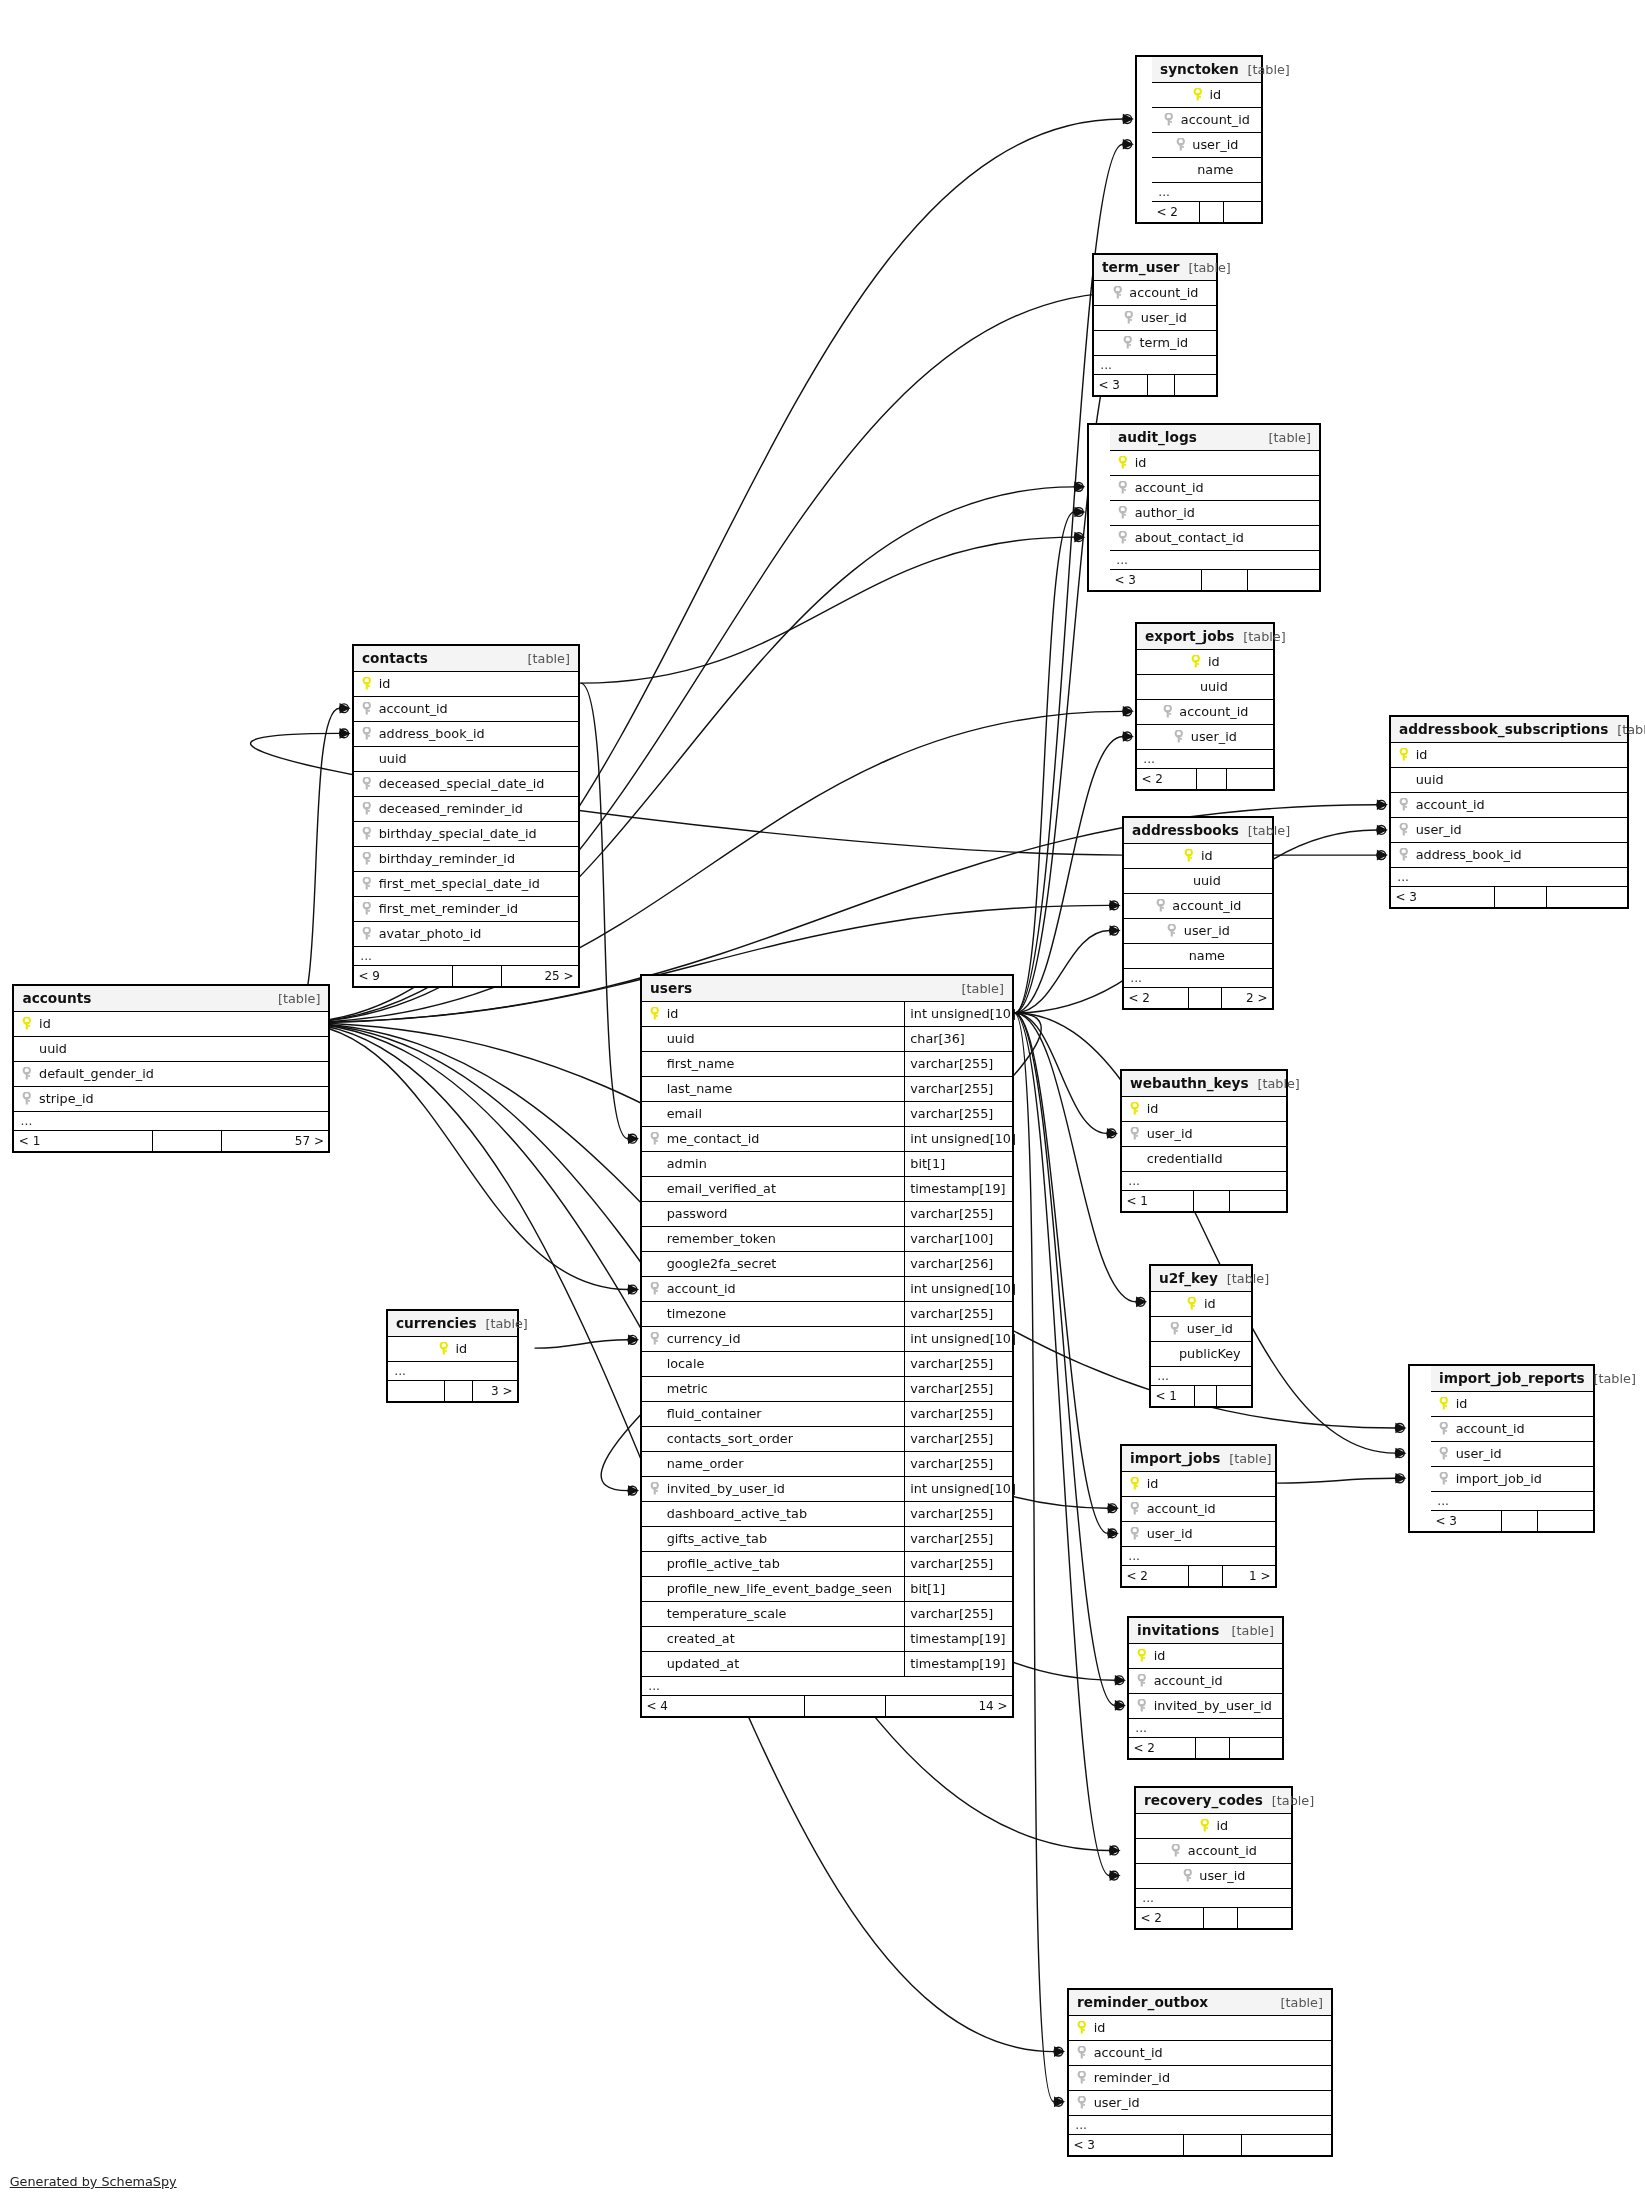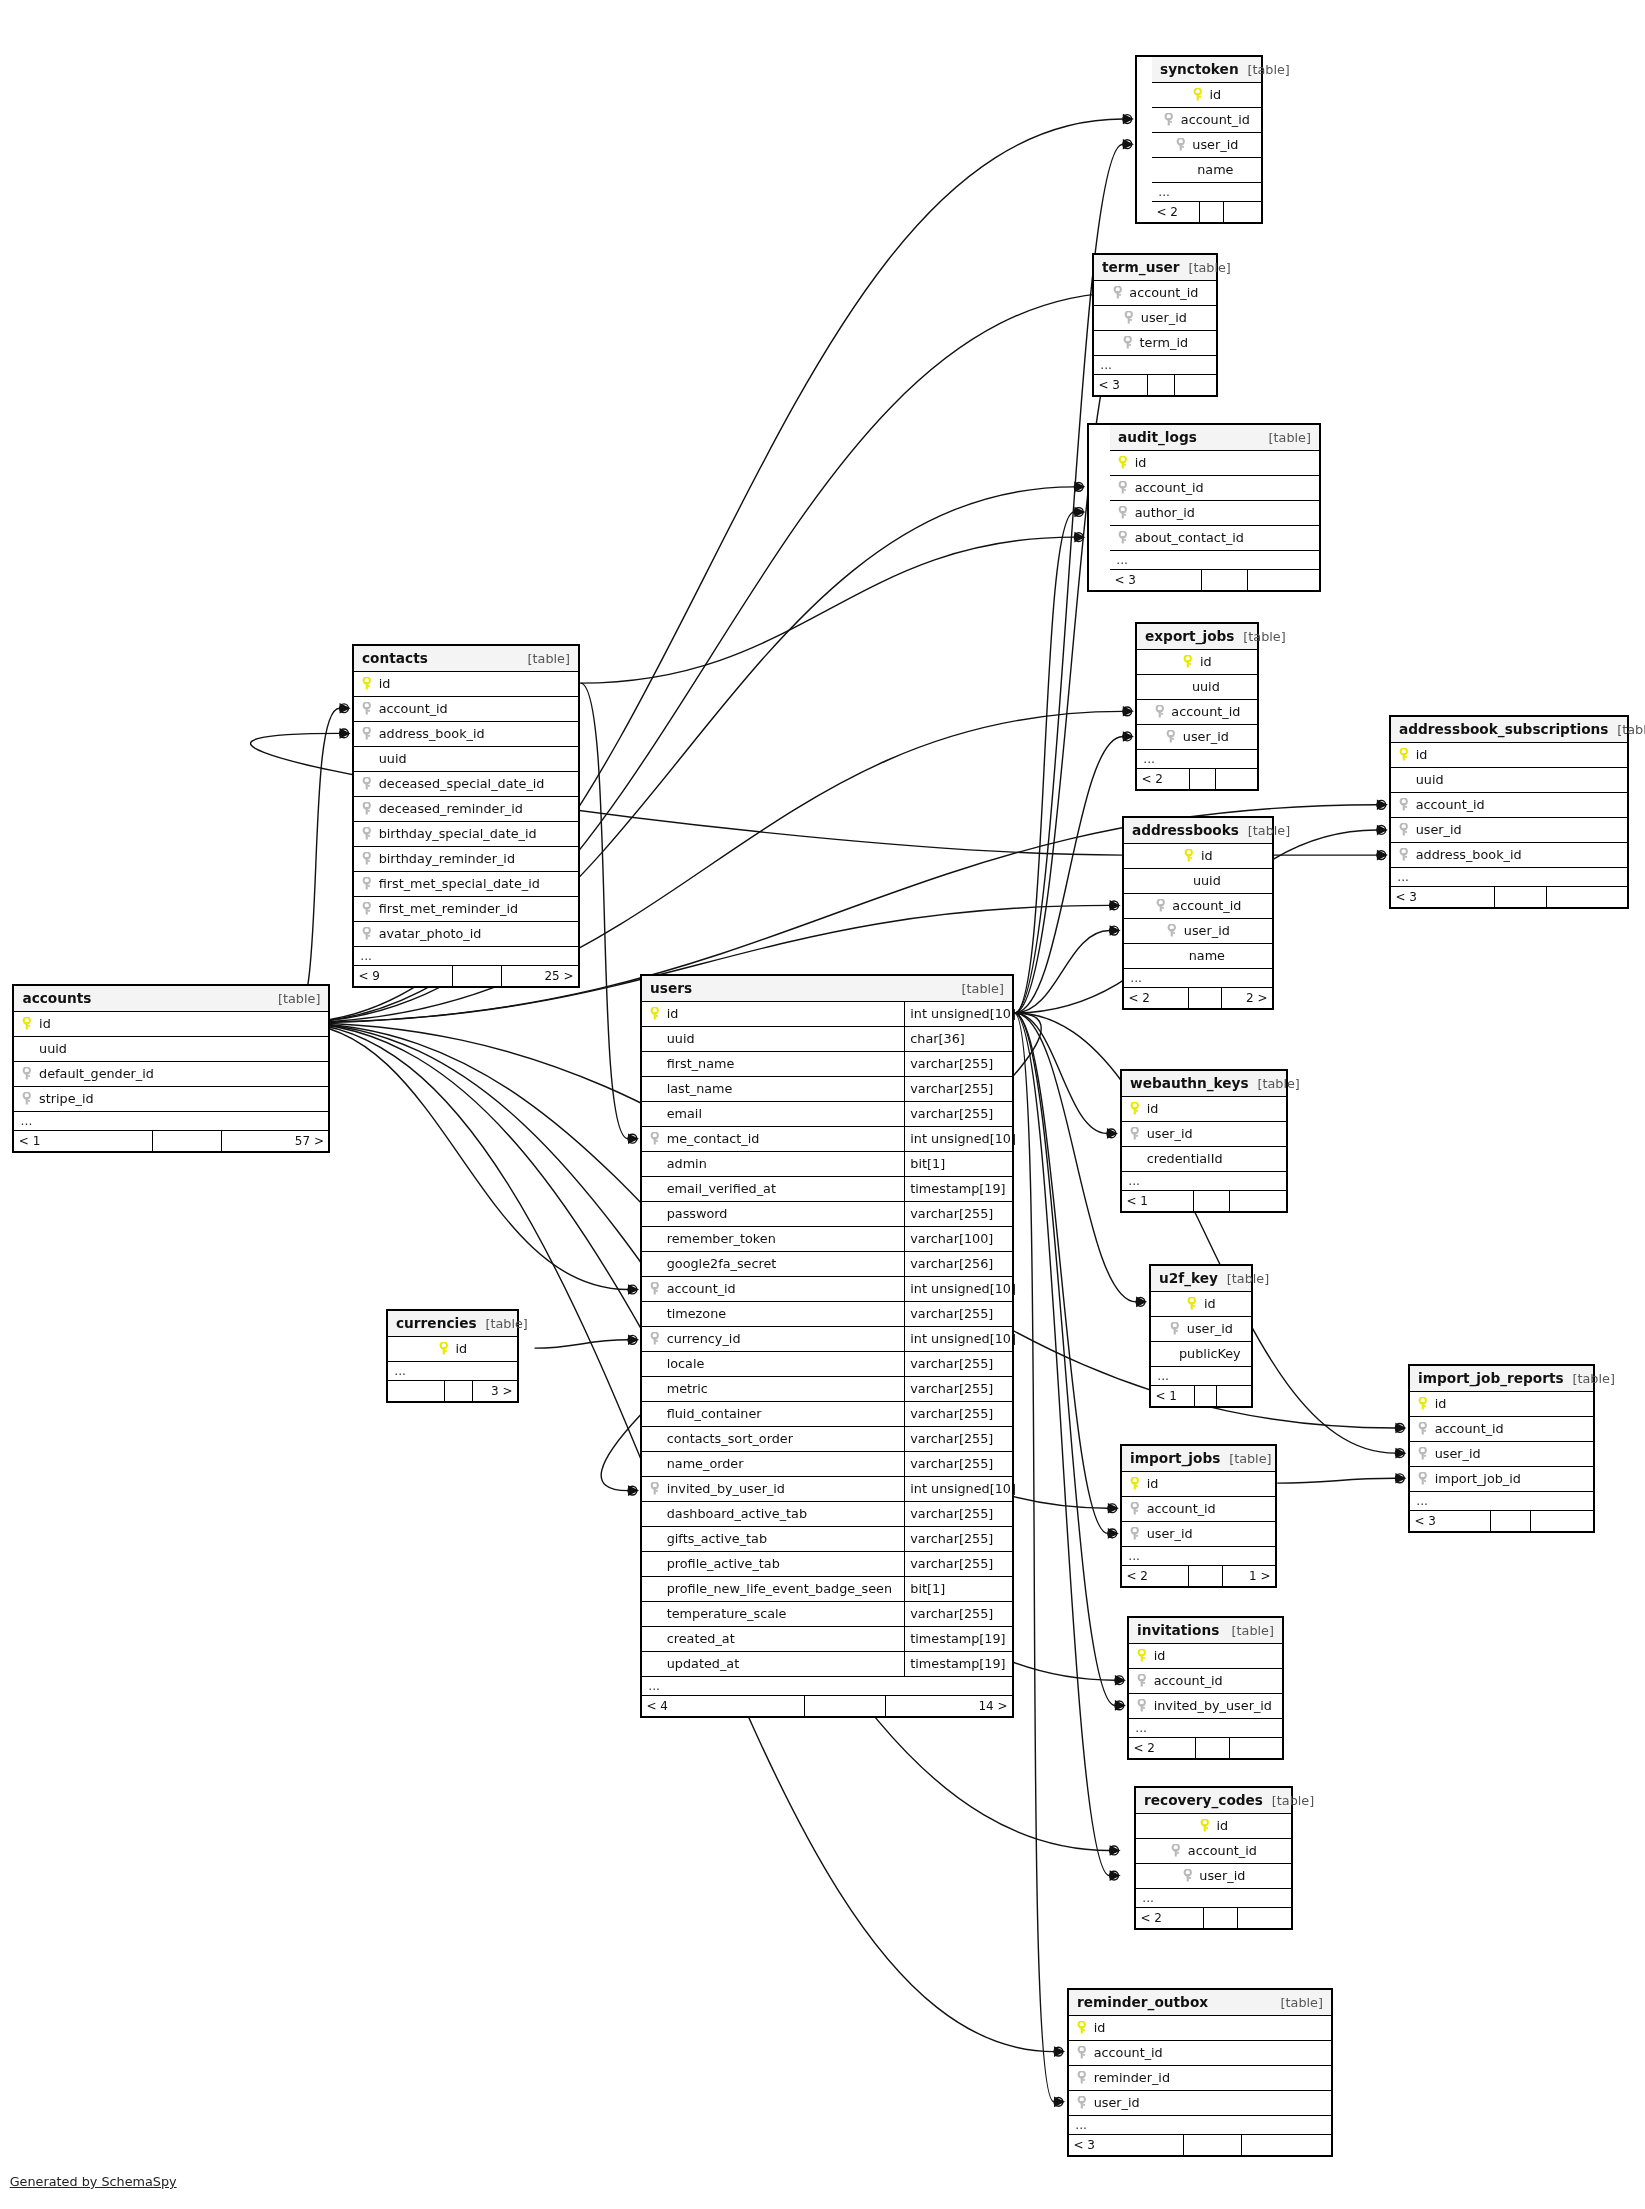--- a/index.html
+++ b/index.html
@@ -294,21 +294,21 @@
             <span class="lbl">about_contact_id</span>
           </span>
         </div>
         <div class="ellip">...</div>
         <div class="foot">
           <div class="f1">&lt; 3</div>
           <div class="f2"></div>
           <div class="f3"></div>
         </div>
       </div>
-      <div class="tbl" style="left: 1135px; top: 622px; width: 124px; text-align: center;">
+      <div class="tbl" style="left: 1135px; top: 622px; width: 140px; text-align: center;">
         <div class="thead">
           <span class="tname">export_jobs</span>
           <span class="ttag">[table]</span>
         </div>
         <div class="row">
           <span class="cname ctr">
             <span class="key">
               <svg width="11.5" height="13.2" viewBox="0 0 13 15">
                 <circle cx="6.5" cy="4" r="3.6" fill="none" stroke="#e8e800" stroke-width="2.3"></circle>
                 <rect x="5.3" y="5.6" width="2.4" height="8.6" fill="#e8e800"></rect>
@@ -1005,21 +1005,21 @@
             <span class="lbl">publicKey</span>
           </span>
         </div>
         <div class="ellip">...</div>
         <div class="foot">
           <div class="f1">&lt; 1</div>
           <div class="f2"></div>
           <div class="f3"></div>
         </div>
       </div>
-      <div class="tbl" style="left: 1408px; top: 1364px; width: 187px;">
+      <div class="tbl" style="left: 1408px; top: 1364px; width: 187px; padding-left: 21px;">
         <div class="thead">
           <span class="tname">import_job_reports</span>
           <span class="ttag">[table]</span>
         </div>
         <div class="row">
           <span class="cname">
             <span class="key">
               <svg width="11.5" height="13.2" viewBox="0 0 13 15">
                 <circle cx="6.5" cy="4" r="3.6" fill="none" stroke="#e8e800" stroke-width="2.3"></circle>
                 <rect x="5.3" y="5.6" width="2.4" height="8.6" fill="#e8e800"></rect>

